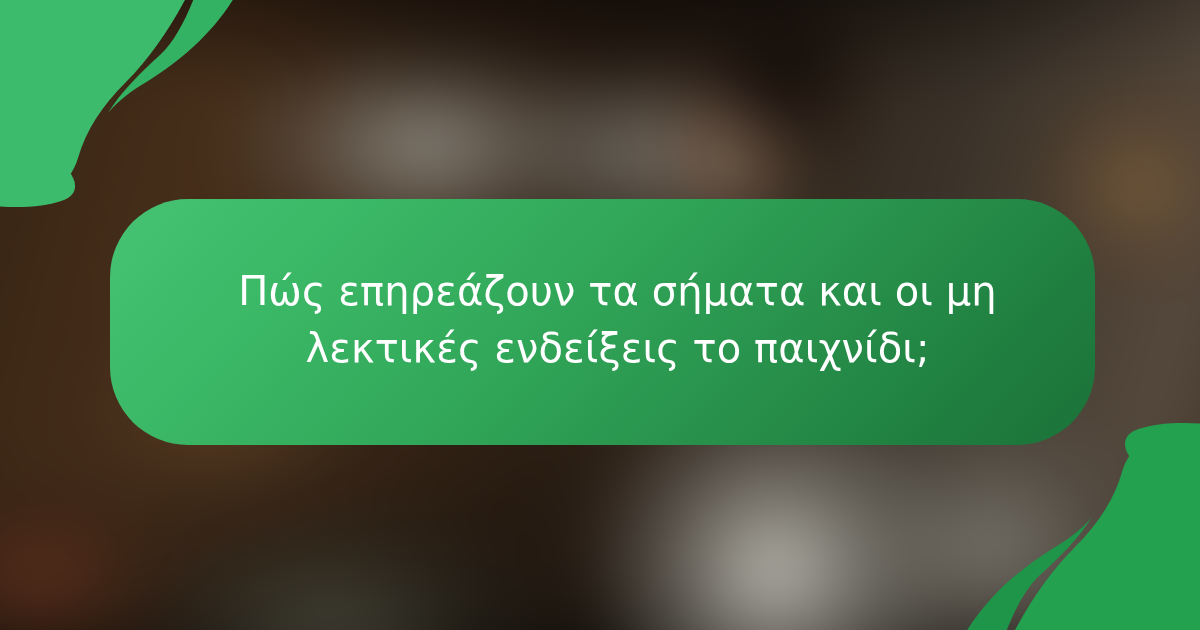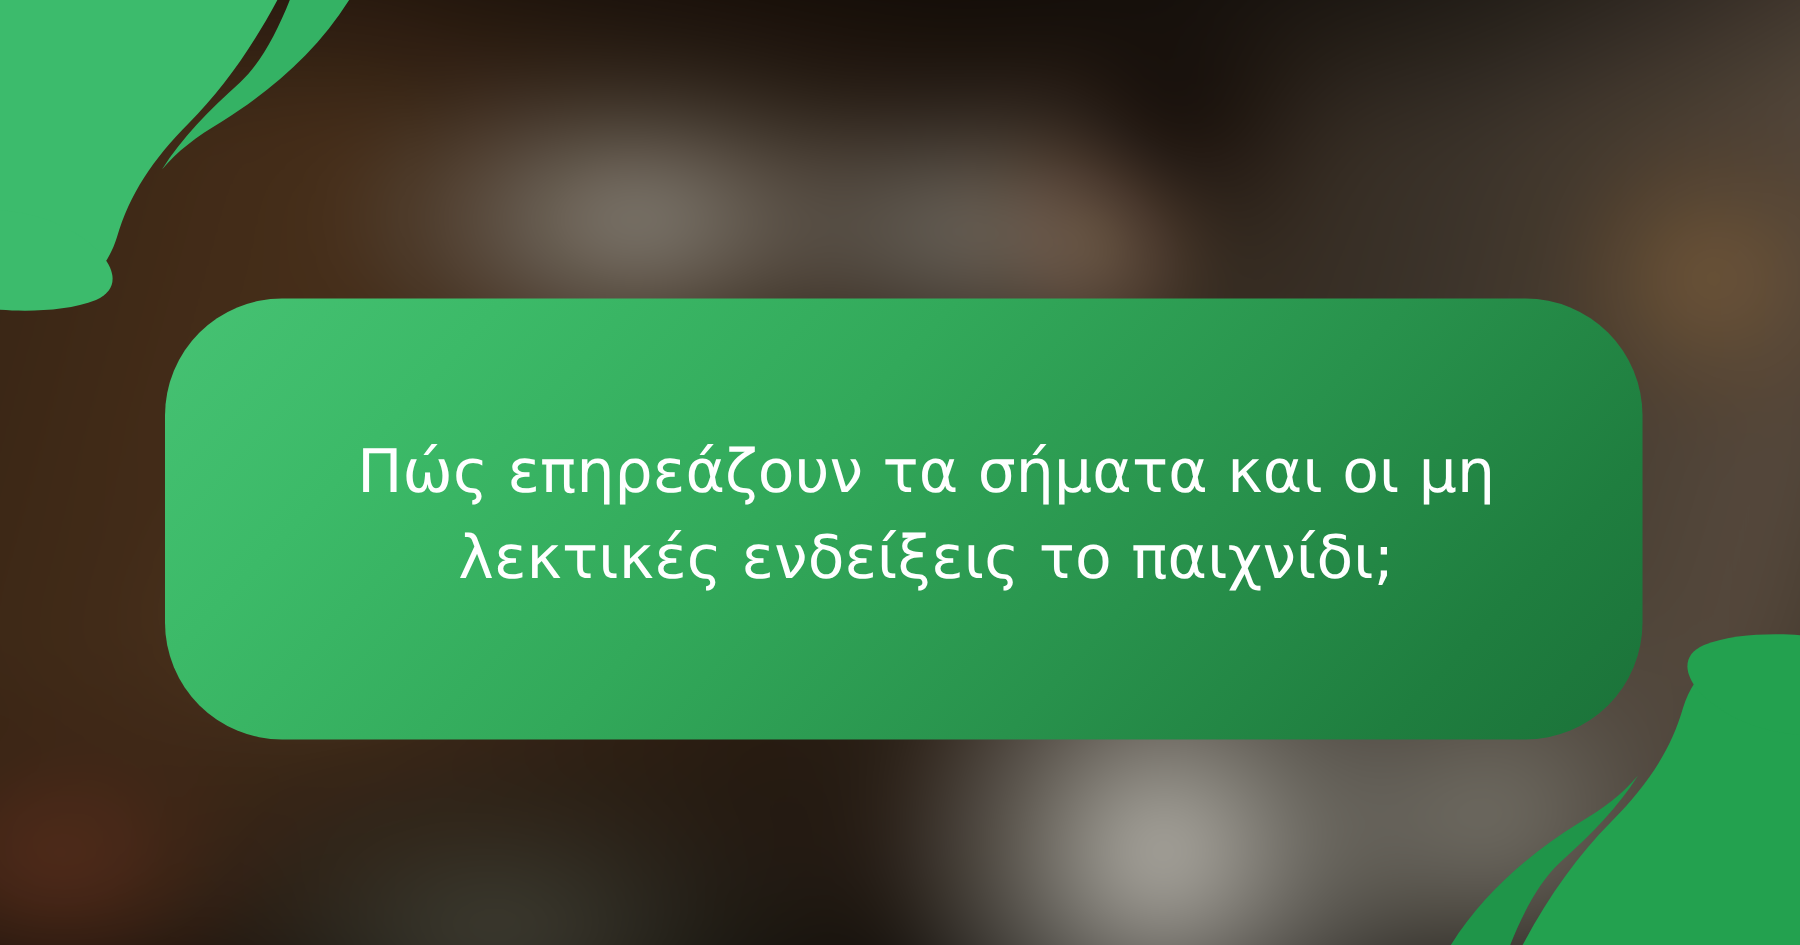--- a/index.html
+++ b/index.html
@@ -67,21 +67,21 @@
   }
   #swoosh-top-left  { left: -2px; top: -2px; }
   #swoosh-bottom-right { right: -2px; bottom: -2px; }
 
   
   #headline-card {
     position: absolute;
     left: 110px;
     top: 199px;
     width: 985px;
-    height: 294px;
+    height: 246px;
     border-radius: 78px;
     background: linear-gradient(133deg,
         #46c273 0%,
         #3cba68 18%,
         #32a95a 42%,
         #28924c 66%,
         #1f7e3f 86%,
         #1b7239 100%);
     display: flex;
     align-items: center;

